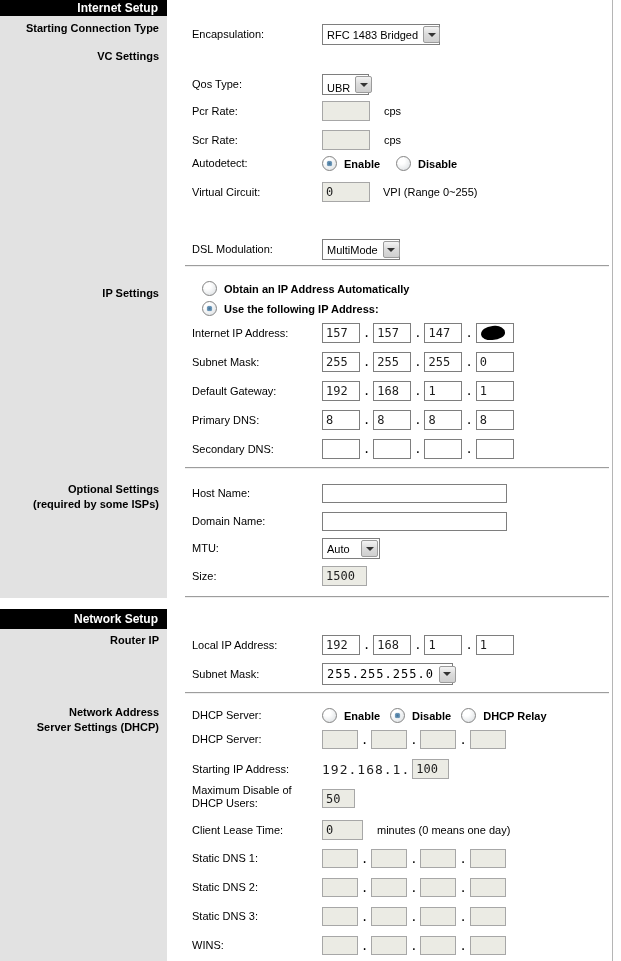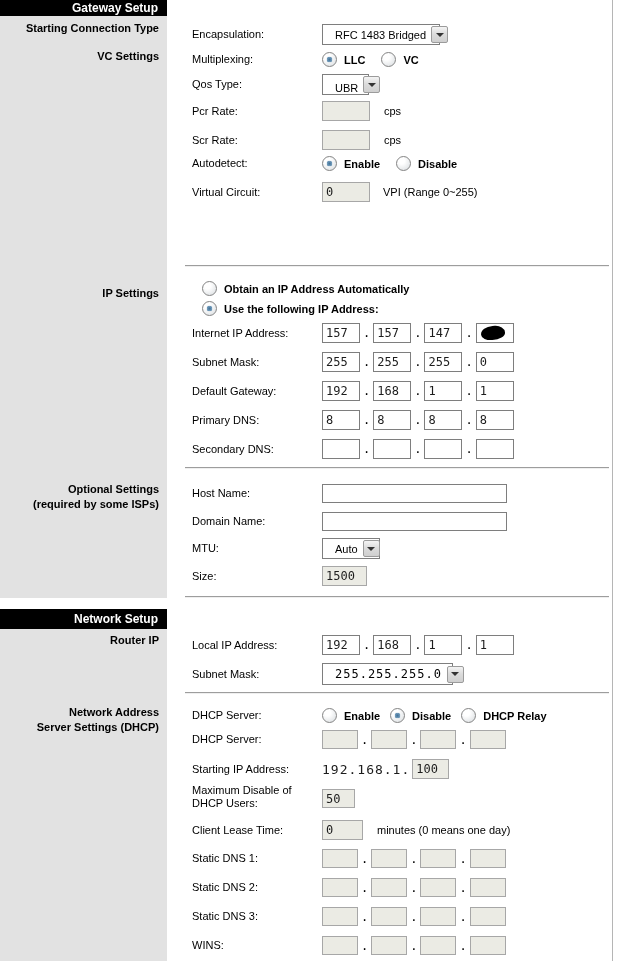--- a/index.html
+++ b/index.html
@@ -52,21 +52,21 @@
   }
   .octwrap{position:relative;display:inline-block;}
   .redact{
     position:absolute;left:5px;top:3px;width:24px;height:14px;background:#000;
     border-radius:55% 45% 60% 50%/60% 55% 50% 45%;transform:rotate(-4deg);
   }
   
   .sel{
     display:inline-flex;align-items:center;justify-content:space-between;
     height:21px;box-sizing:border-box;border:1px solid #7e7e7e;background:#fff;
-    font-size:11px;padding-left:12px;
+    font-size:11px;padding-left:4px;
   }
   .sel .selv{white-space:nowrap;}
   .sel.mono .selv{font-family:"DejaVu Sans Mono","Liberation Mono",monospace;font-size:12px;letter-spacing:1px;}
   .selbtn{
     width:15px;height:15px;margin:1px 1px 1px 5px;flex:0 0 auto;
     background:linear-gradient(#f4f4f4,#dcdcdc 45%,#cfcfcf);
     border:1px solid #9b9b9b;border-radius:2px;
     display:flex;align-items:center;justify-content:center;
   }
   .tri{
@@ -88,21 +88,21 @@
   .rlabel.last{margin-right:0;}
   .radio-row{padding-left:19px;}
 </style>
 </head>
 <body>
 
 <div class="sidebg" style="top:16px;height:582px;"></div>
 <div class="sidebg" style="top:629px;height:332px;"></div>
 
 <div class="secbar" style="top:0;height:16px;line-height:16px;">
-  <span>Gateway Setup</span>
+  <span>Internet Setup</span>
 </div>
 <div class="sideLbl" style="top:22px;">Starting Connection Type</div>
 <div class="sideLbl" style="top:50px;">VC Settings</div>
 <div class="sideLbl" style="top:287px;">IP Settings</div>
 <div class="sideLbl" style="top:483px;">Optional Settings</div>
 <div class="sideLbl" style="top:498px;">(required by some ISPs)</div>
 
 <div class="secbar" style="top:609px;height:20px;line-height:20px;">
   <span>Network Setup</span>
 </div>
@@ -117,29 +117,20 @@
     <div class="ctrl">
       <div class="sel" style="width:118px;">
         <span class="selv">RFC 1483 Bridged</span>
         <span class="selbtn">
             <i class="tri"></i>
           </span>
       </div>
     </div>
   </div>
 
-  <div class="row" style="top:52px;height:15px;">
-    <div class="flabel">Multiplexing:</div>
-    <div class="ctrl">
-      <span class="radio on"></span>
-      <span class="rlabel">LLC</span>
-      <span class="radio"></span>
-      <span class="rlabel last">VC</span>
-    </div>
-  </div>
 
   <div class="row" style="top:74px;height:21px;">
     <div class="flabel">Qos Type:</div>
     <div class="ctrl">
       <div class="sel" style="width:47px;align-items:flex-end;">
         <span class="selv">UBR</span>
         <span class="selbtn">
             <i class="tri"></i>
           </span>
       </div>
@@ -174,20 +165,31 @@
 
   <div class="row" style="top:182px;height:20px;">
     <div class="flabel">Virtual Circuit:</div>
     <div class="ctrl">
       <input class="txt dis" style="width: 48px; height: 20px;" value="0">
       <span class="unit" style="margin-left:13px;">VPI (Range 0~255)</span>
     </div>
   </div>
 
 
+  <div class="row" style="top:239px;height:21px;">
+    <div class="flabel">DSL Modulation:</div>
+    <div class="ctrl">
+      <div class="sel" style="width:78px;">
+        <span class="selv">MultiMode</span>
+        <span class="selbtn">
+            <i class="tri"></i>
+          </span>
+      </div>
+    </div>
+  </div>
 
   <div class="divider" style="top:265px;"></div>
 
   <div class="row radio-row" style="top:281px;height:15px;">
     <span class="radio"></span>
     <span class="rlabel">Obtain an IP Address Automatically</span>
   </div>
   <div class="row radio-row" style="top:301px;height:15px;">
     <span class="radio on"></span>
     <span class="rlabel">Use the following IP Address:</span>

